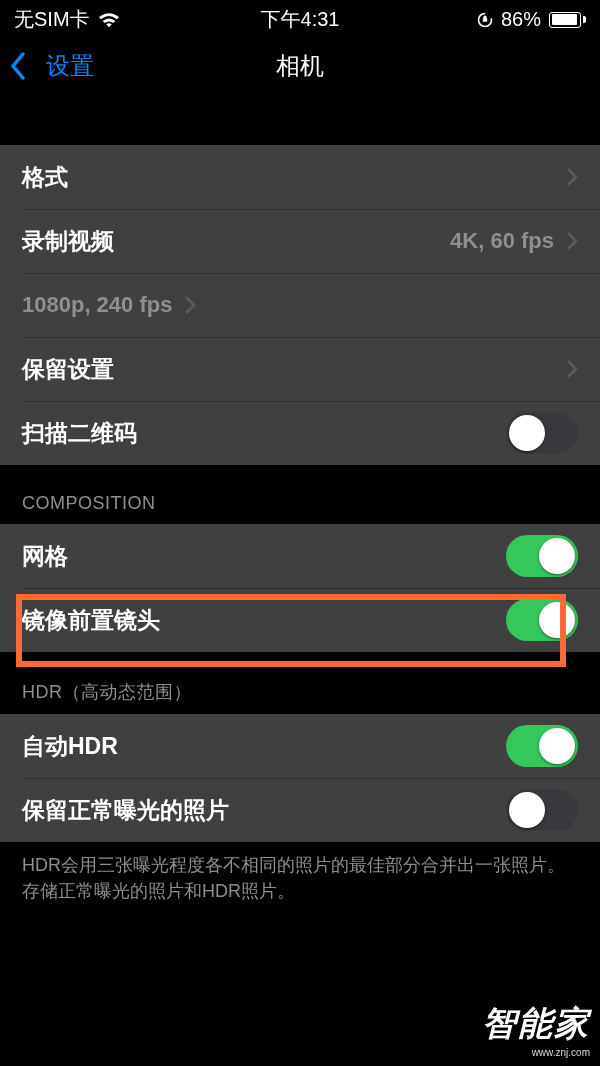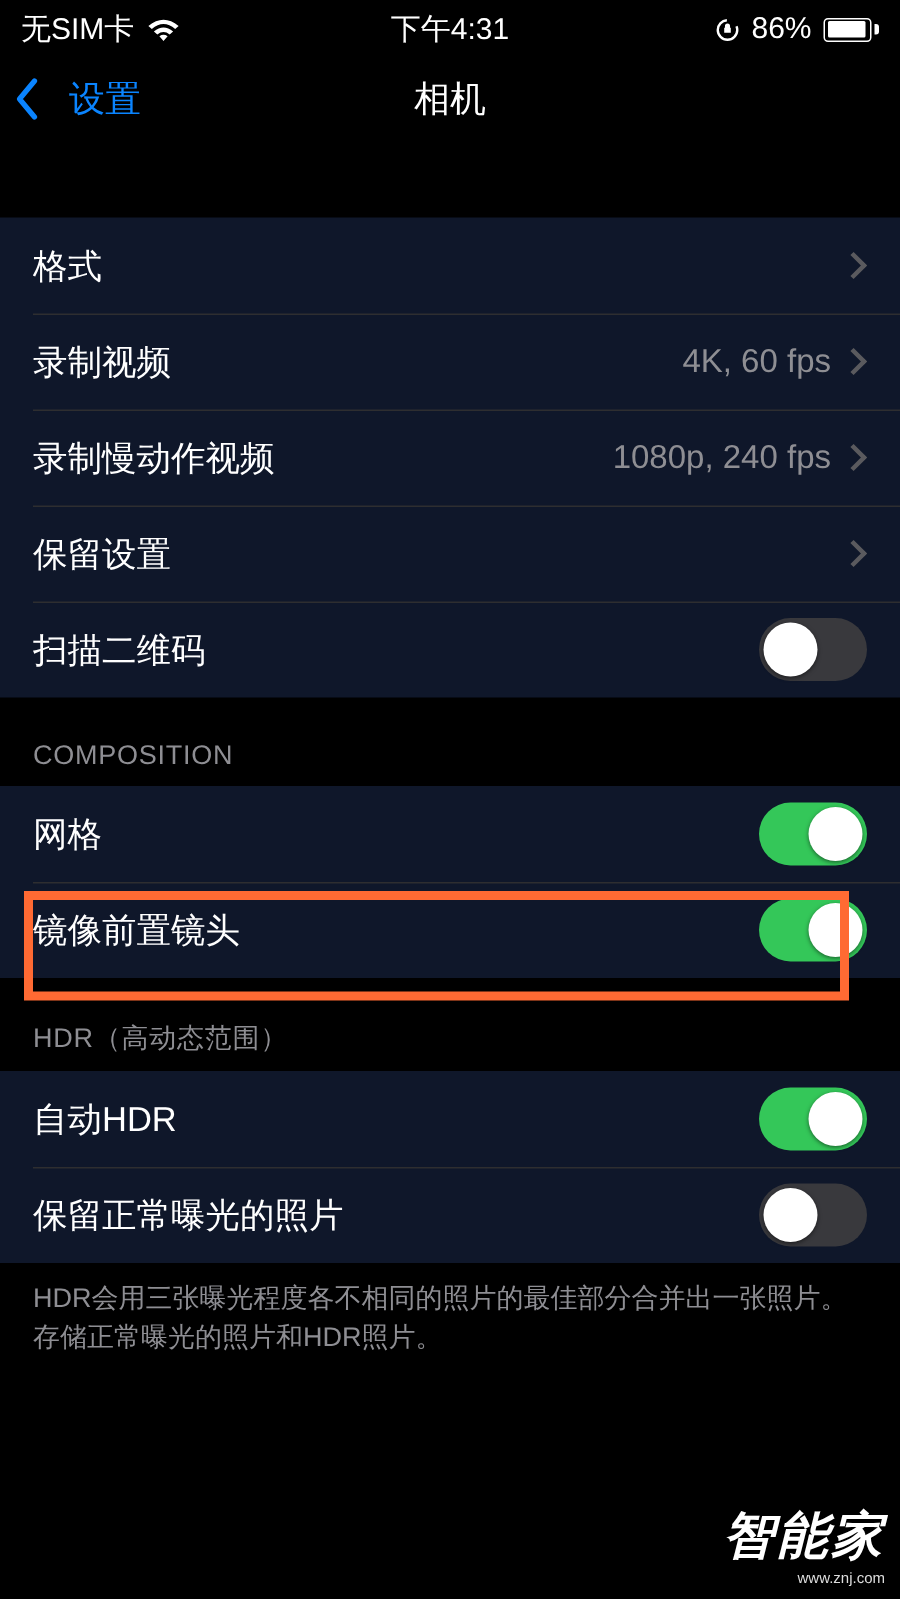--- a/index.html
+++ b/index.html
@@ -14,21 +14,21 @@
   .battery-fill { position: absolute; left: 1.5px; top: 1.5px; bottom: 1.5px; width: 86%; background: #fff; border-radius: 1px; }
   .battery-tip { width: 3px; height: 7px; background: #fff; border-radius: 0 2px 2px 0; }
 
   .nav-header { position: relative; height: 58px; display: flex; align-items: center; }
   .back { display: flex; align-items: center; gap: 16px; color: #0a84ff; font-size: 24px; padding-left: 8px; }
   .back-chevron { width: 22px; height: 30px; }
   .nav-title { position: absolute; left: 0; right: 0; text-align: center; font-size: 24px; font-weight: 400; pointer-events: none; }
 
   .section-gap { height: 50px; }
 
-  .cell-group { background: #0f172a; }
+  .cell-group { background: #404040; font-weight: bold; }
   .cell { display: flex; align-items: center; justify-content: space-between; min-height: 64px; padding: 0 22px; position: relative; }
   .cell + .cell::before { content: ""; position: absolute; top: 0; left: 22px; right: 0; height: 1px; background: #2e2e30; }
   .cell-label { font-size: 23px; color: #fff; }
   .cell-right { display: flex; align-items: center; gap: 12px; }
   .cell-value { font-size: 22px; color: #8e8e93; }
   .chevron { width: 12px; height: 20px; }
   .chevron path { stroke: #5a5a5e; stroke-width: 3; fill: none; }
 
   .section-header { padding: 28px 12px 10px 22px; font-size: 18px; color: #8e8e93; letter-spacing: 0.5px; }
   .section-footer { padding: 10px 22px 0 22px; font-size: 18px; color: #8e8e93; line-height: 1.45; }
@@ -96,21 +96,20 @@
   <div class="cell">
     <span class="cell-label">录制视频</span>
     <span class="cell-right">
       <span class="cell-value">4K, 60 fps</span>
       <svg class="chevron" viewBox="0 0 12 20">
           <path d="M2 2 L10 10 L2 18"></path>
         </svg>
     </span>
   </div>
   <div class="cell">
-    <span class="cell-label">录制慢动作视频</span>
     <span class="cell-right">
       <span class="cell-value">1080p, 240 fps</span>
       <svg class="chevron" viewBox="0 0 12 20">
           <path d="M2 2 L10 10 L2 18"></path>
         </svg>
     </span>
   </div>
   <div class="cell">
     <span class="cell-label">保留设置</span>
     <span class="cell-right">

